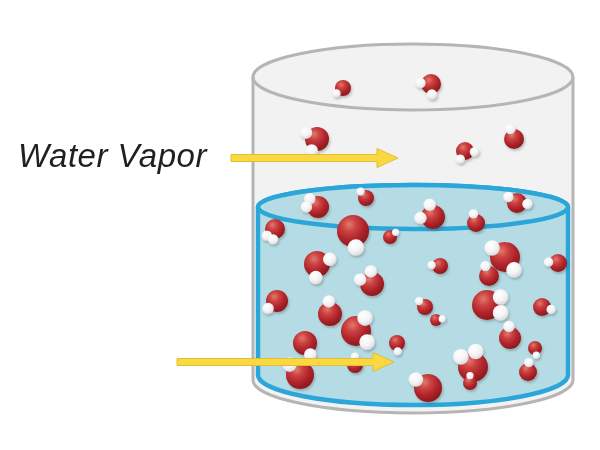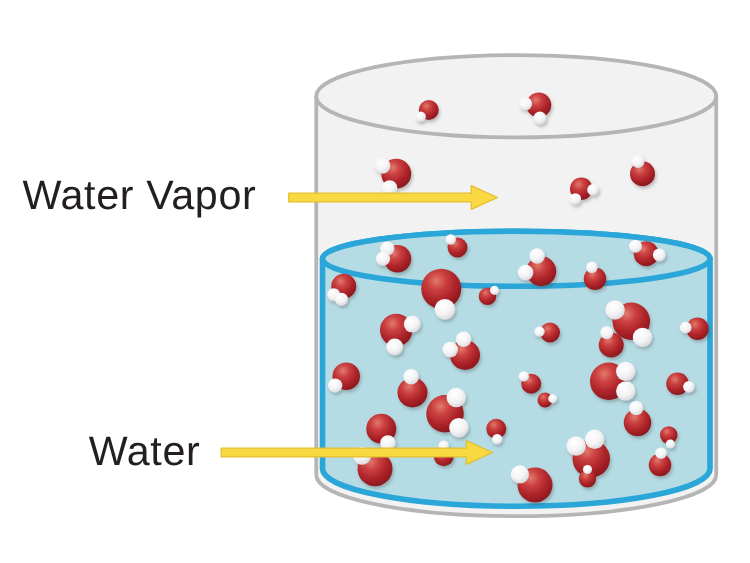--- a/index.html
+++ b/index.html
@@ -1,21 +1,21 @@
 <!DOCTYPE html>
 <html><head>
 <meta charset="utf-8">
 <style>
   html,body{margin:0;padding:0;}
   body{
     width:600px;height:450px;position:relative;overflow:hidden;
     background:#ffffff;
     font-family:"Liberation Sans", sans-serif;
   }
-  .stage{position:absolute;inset:0;}
+  .stage{position:absolute;inset:0;font-style:italic;}
   svg{position:absolute;left:0;top:0;}
   .lbl{
     position:absolute;
     font-size:33px;
     color:#231f20;
     letter-spacing:0.5px;
     white-space:nowrap;
     user-select:none;
   }
   #lbl-vapor{left:18px;top:137px;}
@@ -212,14 +212,13 @@
           <circle cx="514" cy="139" r="10" fill="url(#gradO)"></circle>
           <circle cx="510.40878849508044" cy="129.13322748174795" r="5.2" fill="url(#gradH)"></circle>
         </g>
       </g>
 
     <path d="M231,154.5 H377 V148.5 L398,158 L377,167.5 V161.5 H231 Z" fill="#f9d841" stroke="#e3bf2f" stroke-width="1" stroke-linejoin="round"></path>
     <path d="M177,358.5 H373 V352.5 L394,362 L373,371.5 V365.5 H177 Z" fill="#f9d841" stroke="#e3bf2f" stroke-width="1" stroke-linejoin="round"></path>
   </svg>
 
   <div class="lbl" id="lbl-vapor">Water Vapor</div>
-  <div class="lbl" id="lbl-water">Water</div>
 </div>
 
 </body></html>

